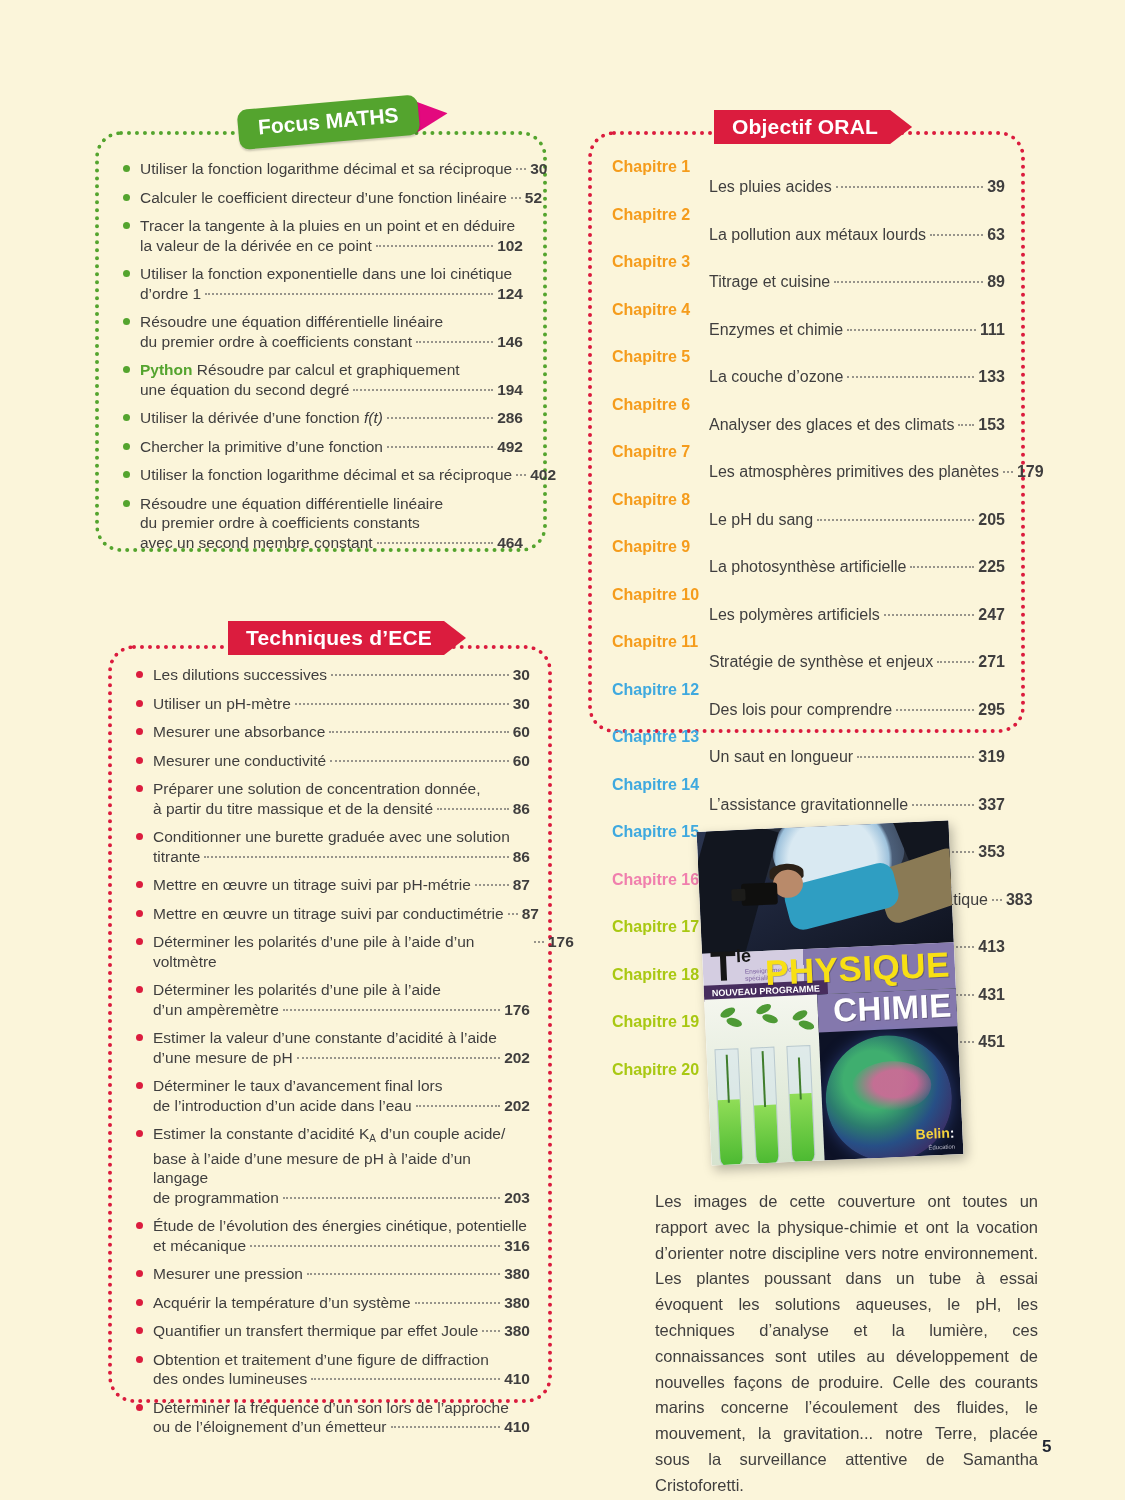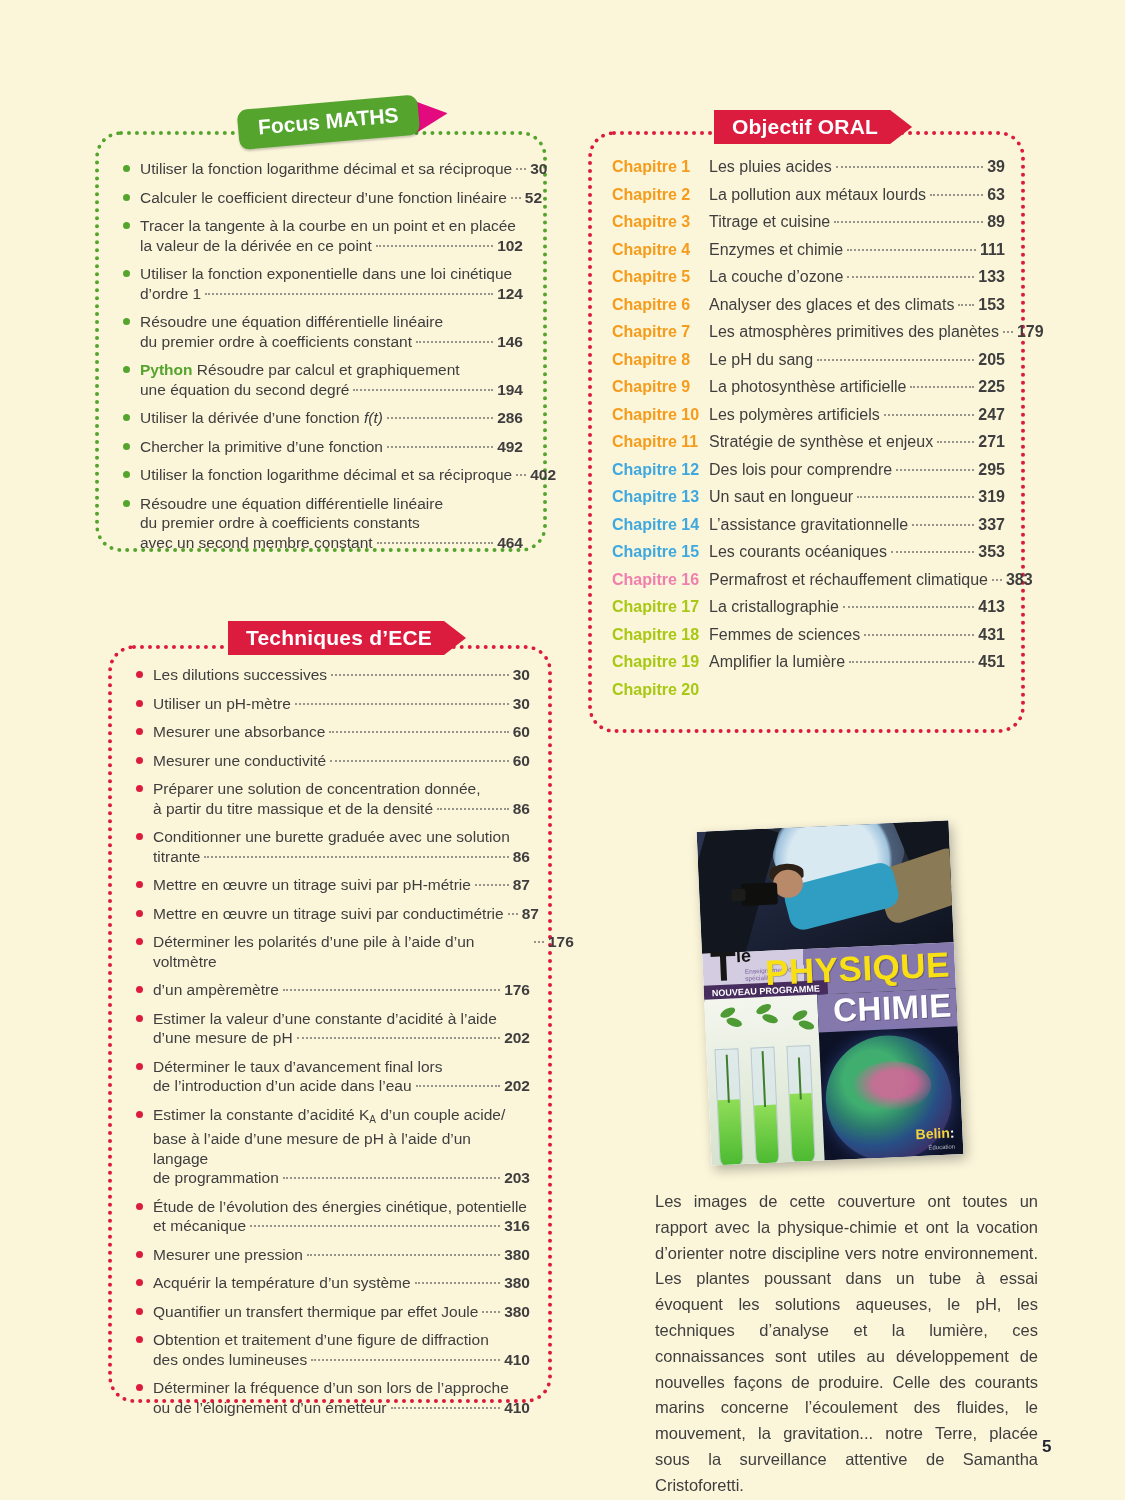--- a/index.html
+++ b/index.html
@@ -53,21 +53,21 @@
   em { font-style:italic; }
   sub { font-size:10px; vertical-align:-3px; }
 
   
   .chap-row { display:flex; margin-bottom:8px; font-size:16px; line-height:19.5px; }
   .chap-label { width:97px; flex:none; font-weight:bold; }
   .c-orange { color:#F59C1C; }
   .c-blue   { color:#3FA9DF; }
   .c-pink   { color:#F07FAD; }
   .c-lime   { color:#A9C813; }
-  .chap-content { flex:1; min-width:0; }
+  .chap-content { flex:1; min-width:0;margin-top:20px; }
 
   
   #cover { position:absolute; left:704px; top:826px; width:252px; height:334px;
     transform:rotate(-2.6deg); background:#fff; box-shadow:3px 5px 12px rgba(0,0,0,.28); overflow:hidden; }
   .cover-photo { position:absolute; left:0; right:0; top:0; height:122px;
     background:linear-gradient(155deg,#2b3550 0%,#1b2236 55%,#101420 100%); overflow:hidden; }
   .strut { position:absolute; background:#12161f; }
   .window { position:absolute; left:62px; top:-34px; width:158px; height:118px; border-radius:50%;
     background:radial-gradient(circle at 45% 60%, #d9e9f2 0 48%, #9ec2dc 62%, #4c5f79 66%, #333c4e 100%);
     border:13px solid #262c38; }
@@ -138,21 +138,21 @@
         <div class="toc-line last">
           <span class="txt">Calculer le coefficient directeur d’une fonction linéaire</span>
           <span class="leader"></span>
           <span class="pg">52</span>
         </div>
       </div>
     </div>
     <div class="toc-item">
       <span class="bullet green"></span>
       <div class="toc-content">
-        <div class="toc-line"><span class="txt">Tracer la tangente à la courbe en un point et en placée</span></div>
+        <div class="toc-line"><span class="txt">Tracer la tangente à la pluies en un point et en déduire</span></div>
         <div class="toc-line last">
           <span class="txt">la valeur de la dérivée en ce point</span>
           <span class="leader"></span>
           <span class="pg">102</span>
         </div>
       </div>
     </div>
     <div class="toc-item">
       <span class="bullet green"></span>
       <div class="toc-content">
@@ -520,20 +520,21 @@
         <div class="toc-line last">
           <span class="txt">Déterminer les polarités d’une pile à l’aide d’un voltmètre</span>
           <span class="leader"></span>
           <span class="pg">176</span>
         </div>
       </div>
     </div>
     <div class="toc-item">
       <span class="bullet red"></span>
       <div class="toc-content">
+        <div class="toc-line"><span class="txt">Déterminer les polarités d’une pile à l’aide</span></div>
         <div class="toc-line last">
           <span class="txt">d’un ampèremètre</span>
           <span class="leader"></span>
           <span class="pg">176</span>
         </div>
       </div>
     </div>
     <div class="toc-item">
       <span class="bullet red"></span>
       <div class="toc-content">

